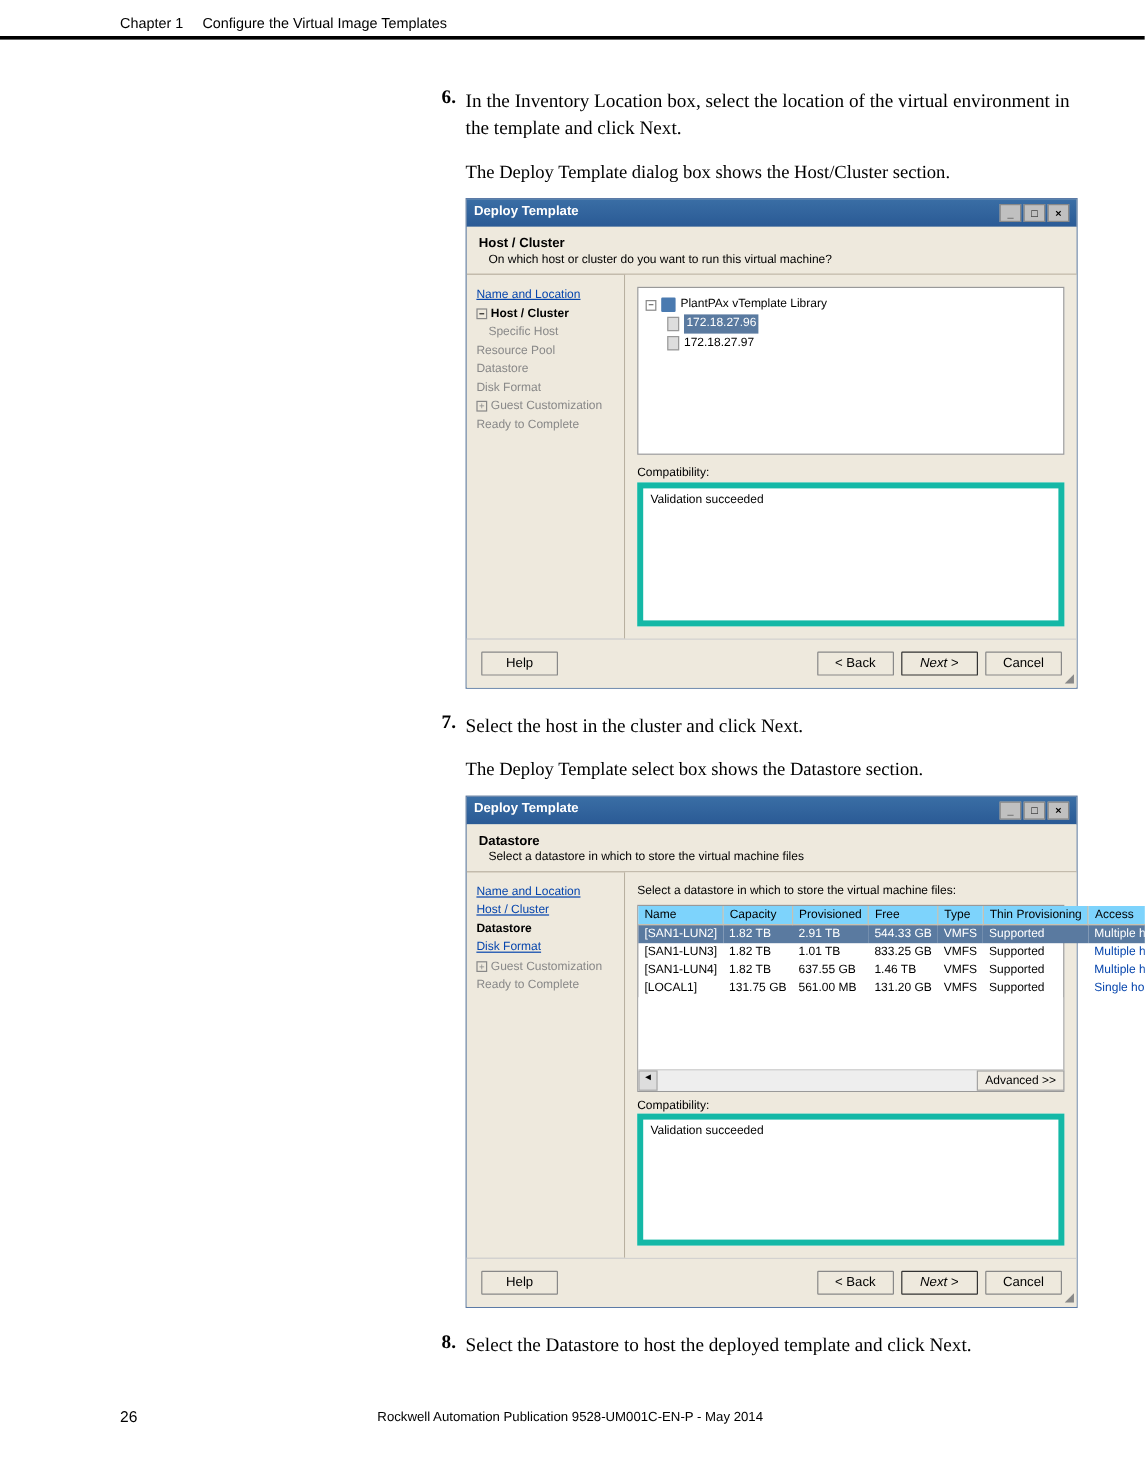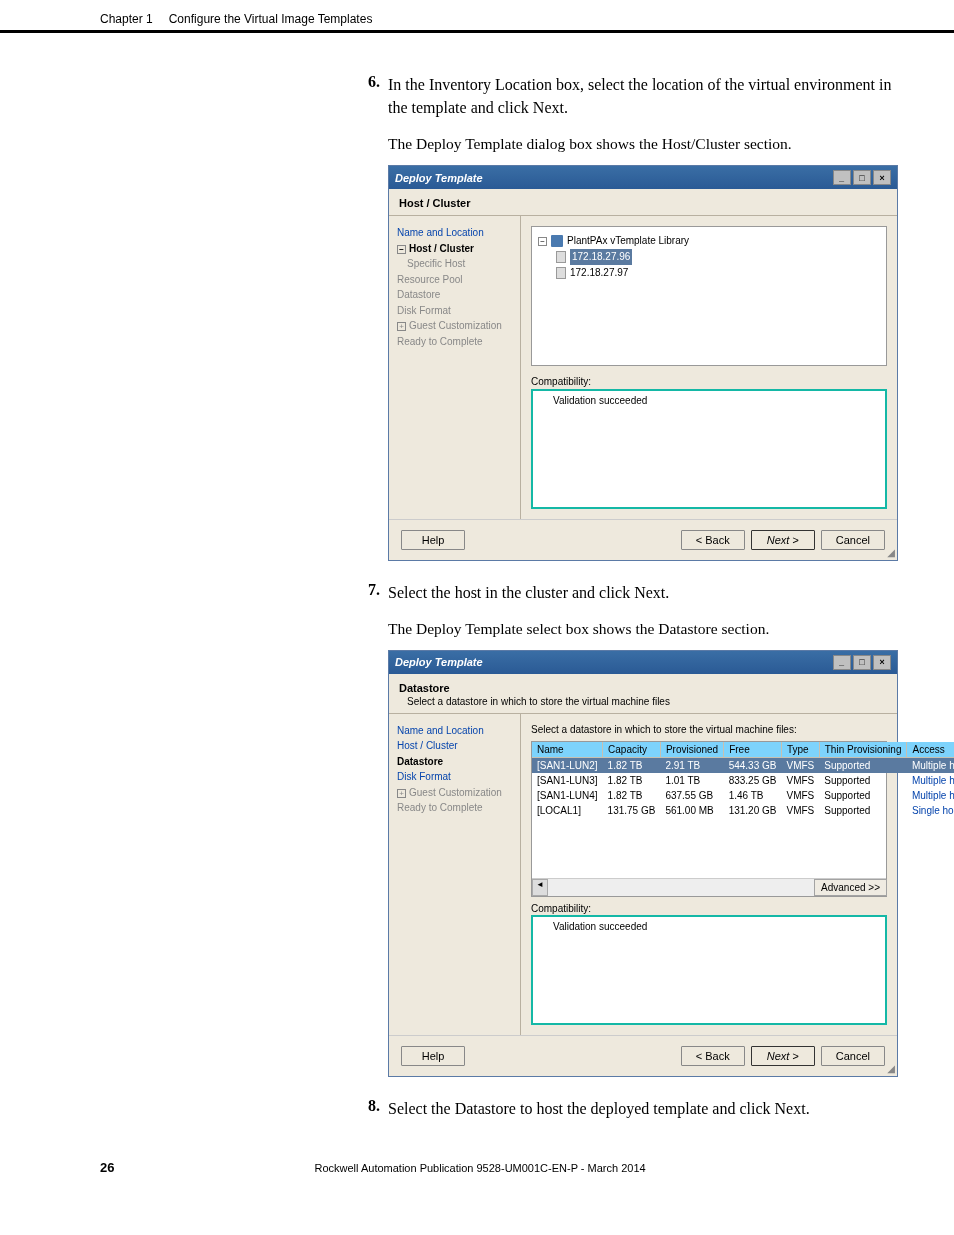--- a/index.html
+++ b/index.html
@@ -10,65 +10,65 @@
   .chapter-title { font-family: Arial, sans-serif; font-size: 12px; }
 
   .content { padding-left: 360px; padding-right: 60px; }
   .step { display: flex; gap: 8px; margin-bottom: 14px; font-size: 16px; }
   .step-num { font-weight: bold; min-width: 20px; text-align: right; }
   .step-text { flex: 1; line-height: 1.45; }
   .indent-text { margin-left: 28px; font-size: 15.5px; margin-bottom: 10px; line-height: 1.4; }
 
   .dialog-wrap { margin: 8px 0 20px 28px; width: 510px; }
   .dialog { border: 1px solid #5b7aa6; background: #eee9dd; font-family: Tahoma, Arial, sans-serif; font-size: 11px; position: relative; }
-  .titlebar { background: linear-gradient(to bottom, #3a6ea5, #2a5a95); color: #fff; padding: 4px 6px; display: flex; justify-content: space-between; align-items: center; font-weight: bold; font-style: italic; }
+  .titlebar { background: linear-gradient(to bottom, #3a6ea5, #2a5a95); color: #fff; padding: 4px 6px; display: flex; justify-content: space-between; font-weight: bold; }
   .titlebar-icons { display: flex; gap: 2px; }
   .win-btn { width: 18px; height: 15px; background: #c0c0c0; border: 1px solid #888; font-size: 9px; display: flex; align-items: center; justify-content: center; font-weight: bold; color: #000; }
   .dlg-inner { background: #eee9dd; padding: 0; }
   .dlg-header { padding: 8px 10px 6px 10px; border-bottom: 1px solid #b8b0a0; }
   .dlg-header-title { font-weight: bold; font-size: 11px; color: #000; }
   .dlg-header-sub { font-size: 10px; color: #000; margin-top: 2px; margin-left: 8px; }
   .dlg-body { display: flex; }
   .wiz-sidebar { width: 132px; border-right: 1px solid #b8b0a0; padding: 10px 8px; font-size: 10px; }
   .wiz-item { color: #888; margin-bottom: 2px; line-height: 1.35; }
-  .wiz-item.link { color: #0645ad; cursor: pointer; }
+  .wiz-item.link { color: #0645ad; text-decoration: underline; cursor: pointer; }
   .wiz-item.current { color: #000; font-weight: bold; }
   .wiz-item.sub { padding-left: 10px; }
   .wiz-item .expand-box { display: inline-block; width: 9px; height: 9px; border: 1px solid #888; font-size: 8px; line-height: 7px; text-align: center; margin-right: 3px; }
   .wiz-main { flex: 1; padding: 10px; background: #eee9dd; }
   .tree-box { background: #fff; border: 1px solid #999; padding: 6px; height: 140px; font-size: 10px; }
   .tree-line { display: flex; align-items: center; gap: 4px; line-height: 1.6; }
   .tree-line.sub { padding-left: 18px; }
   .expand-icon { display: inline-block; width: 9px; height: 9px; border: 1px solid #888; font-size: 8px; line-height: 7px; text-align: center; }
   .dc-icon { display: inline-block; width: 12px; height: 12px; background: #4a7ab0; border-radius: 1px; }
   .host-icon { display: inline-block; width: 10px; height: 12px; background: #ddd; border: 1px solid #999; }
   .tree-label.selected { background: #5a7aa0; color: #fff; padding: 0 2px; }
   .compat-label { font-size: 10px; color: #000; margin-top: 10px; margin-bottom: 2px; }
-  .compat-box { background: #fff; border: 2px solid #14b8a6; padding: 4px 20px; height: 120px; font-size: 10px; }
+  .compat-box { background: #fff; border: 5px solid #14b8a6; padding: 4px 6px; height: 120px; font-size: 10px; }
   
   .dlg-footer { display: flex; justify-content: space-between; padding: 10px 12px; background: #eee9dd; border-top: 1px solid #ccc; }
   .dlg-footer-right { display: flex; gap: 6px; }
   .win-button { min-width: 64px; padding: 3px 14px; border: 1px solid #888; background: #eee9dd; font-family: Tahoma, Arial, sans-serif; font-size: 11px; border-radius: 1px; }
   .win-button.default { border: 1px solid #333; font-style: italic; }
 
   .ds-main { flex: 1; padding: 10px; background: #eee9dd; min-width: 0; }
   .ds-instr { font-size: 10px; color: #000; margin-bottom: 6px; }
   .ds-table-wrap { border: 1px solid #999; background: #fff; }
   .ds-table { width: 100%; border-collapse: collapse; font-size: 10px; }
   .ds-table th { background: #7dd3fc; border-right: 1px solid #c8c0b0; border-bottom: 1px solid #c8c0b0; text-align: left; padding: 2px 5px; font-weight: normal; white-space: nowrap; }
   .ds-table td { padding: 2px 5px; white-space: nowrap; }
   .ds-table tr.selected td { background: #5a7aa0; color: #fff; }
   .ds-table tr:not(.selected) td:last-child { color: #0645ad; }
   .ds-table tr.selected td:last-child { color: #fff; }
   .ds-scroll { background: #eee; height: 18px; border-top: 1px solid #ccc; display: flex; justify-content: space-between; }
   .scroll-btn { width: 16px; background: #ddd; border: 1px solid #aaa; font-size: 8px; text-align: center; }
   .adv-btn { float: right; margin-top: -18px; padding: 2px 6px; background: #efebe2; border: 1px solid #a3a3a3; font-size: 10px; margin-left: 36px; }
 
   .page-footer { margin-top: 40px; padding: 0 40px 0 100px; display: flex; align-items: center; gap: 200px; font-family: Arial, sans-serif; font-size: 11px; }
-  .page-num { font-weight: bold; font-size: 13px; text-align: center; }
+  .page-num { font-weight: normal; font-size: 13px; text-align: center; }
 
   .resize-grip { position: absolute; right: 2px; bottom: 2px; font-size: 10px; color: #888; }
 </style>
 </head>
 <body>
 
 <div class="page-header">
   <span class="chapter-label">Chapter 1</span>
   <span class="chapter-title">Configure the Virtual Image Templates</span>
 </div>
@@ -87,20 +87,21 @@
         <span>Deploy Template</span>
         <div class="titlebar-icons">
           <span class="win-btn">_</span>
           <span class="win-btn">□</span>
           <span class="win-btn">×</span>
         </div>
       </div>
       <div class="dlg-inner">
         <div class="dlg-header">
           <div class="dlg-header-title">Host / Cluster</div>
+          <div class="dlg-header-sub">On which host or cluster do you want to run this virtual machine?</div>
         </div>
         <div class="dlg-body">
           <div class="wiz-sidebar">
             <div class="wiz-item link">Name and Location</div>
             <div class="wiz-item current"><span class="expand-box">−</span><span>Host / Cluster</span></div>
             <div class="wiz-item sub">Specific Host</div>
             <div class="wiz-item">Resource Pool</div>
             <div class="wiz-item">Datastore</div>
             <div class="wiz-item">Disk Format</div>
             <div class="wiz-item"><span class="expand-box">+</span><span>Guest Customization</span></div>
@@ -255,14 +256,14 @@
 
   <div class="step">
     <span class="step-num">8.</span>
     <span class="step-text">Select the Datastore to host the deployed template and click Next.</span>
   </div>
 
 </div>
 
 <div class="page-footer">
   <span class="page-num">26</span>
-  <span>Rockwell Automation Publication 9528-UM001C-EN-P - March 2014</span>
+  <span>Rockwell Automation Publication 9528-UM001C-EN-P - May 2014</span>
 </div>
 
 </body></html>

